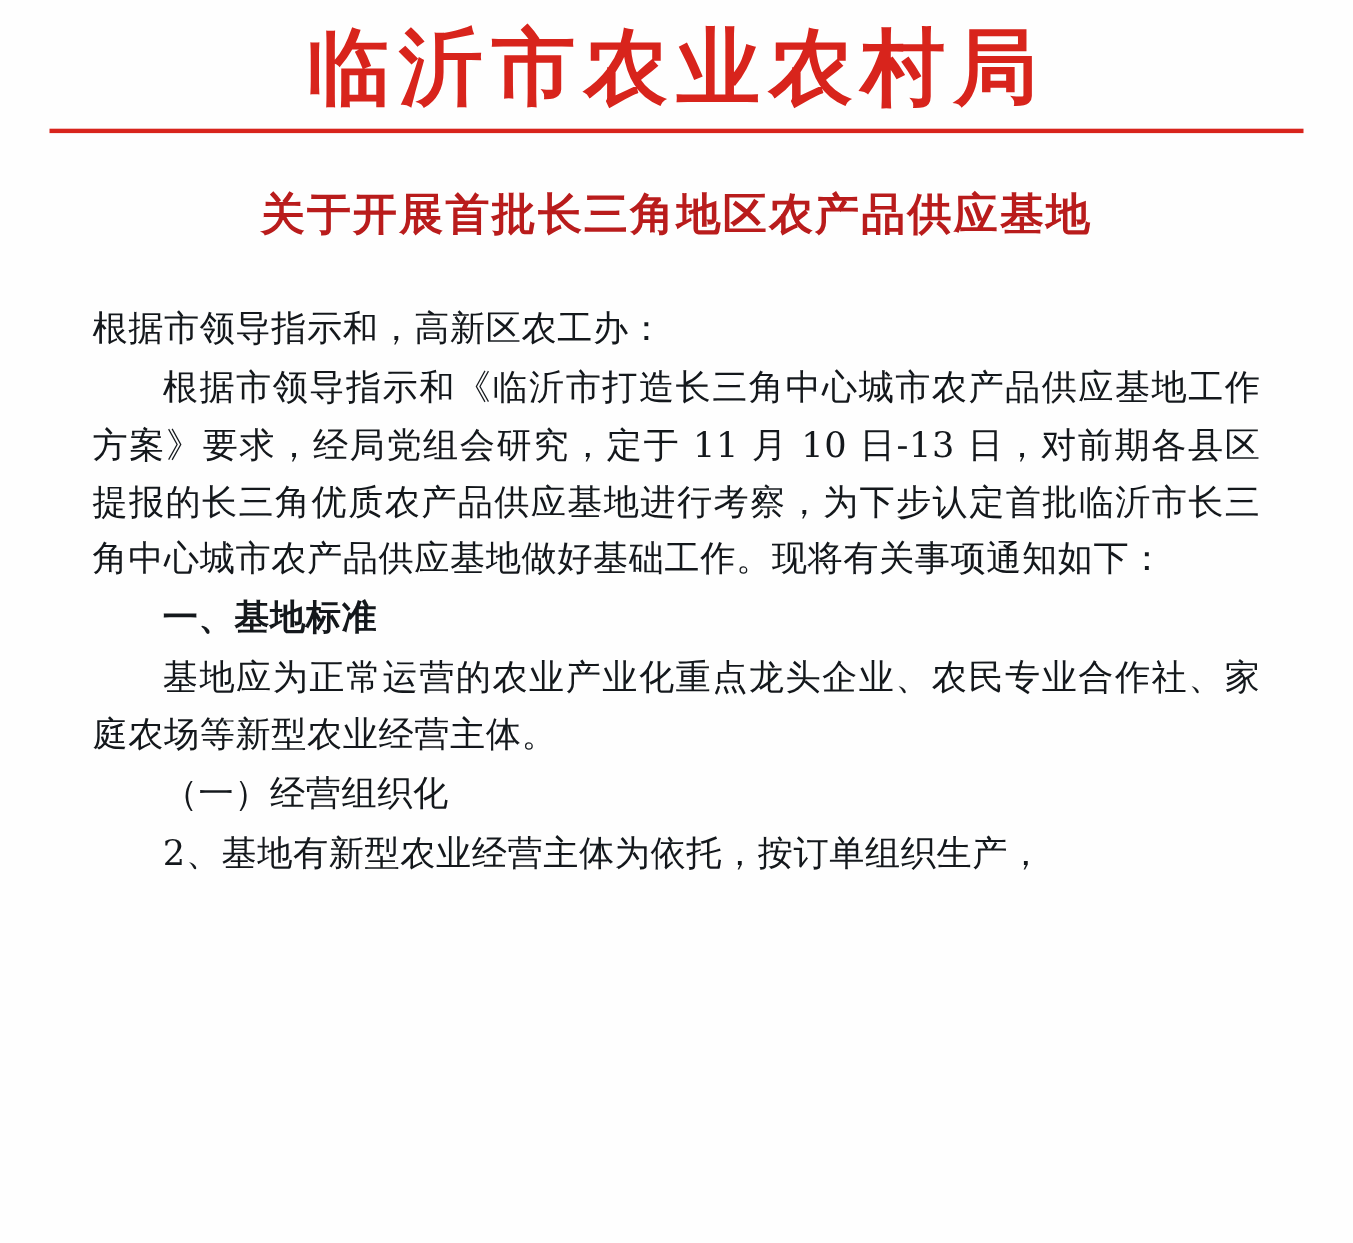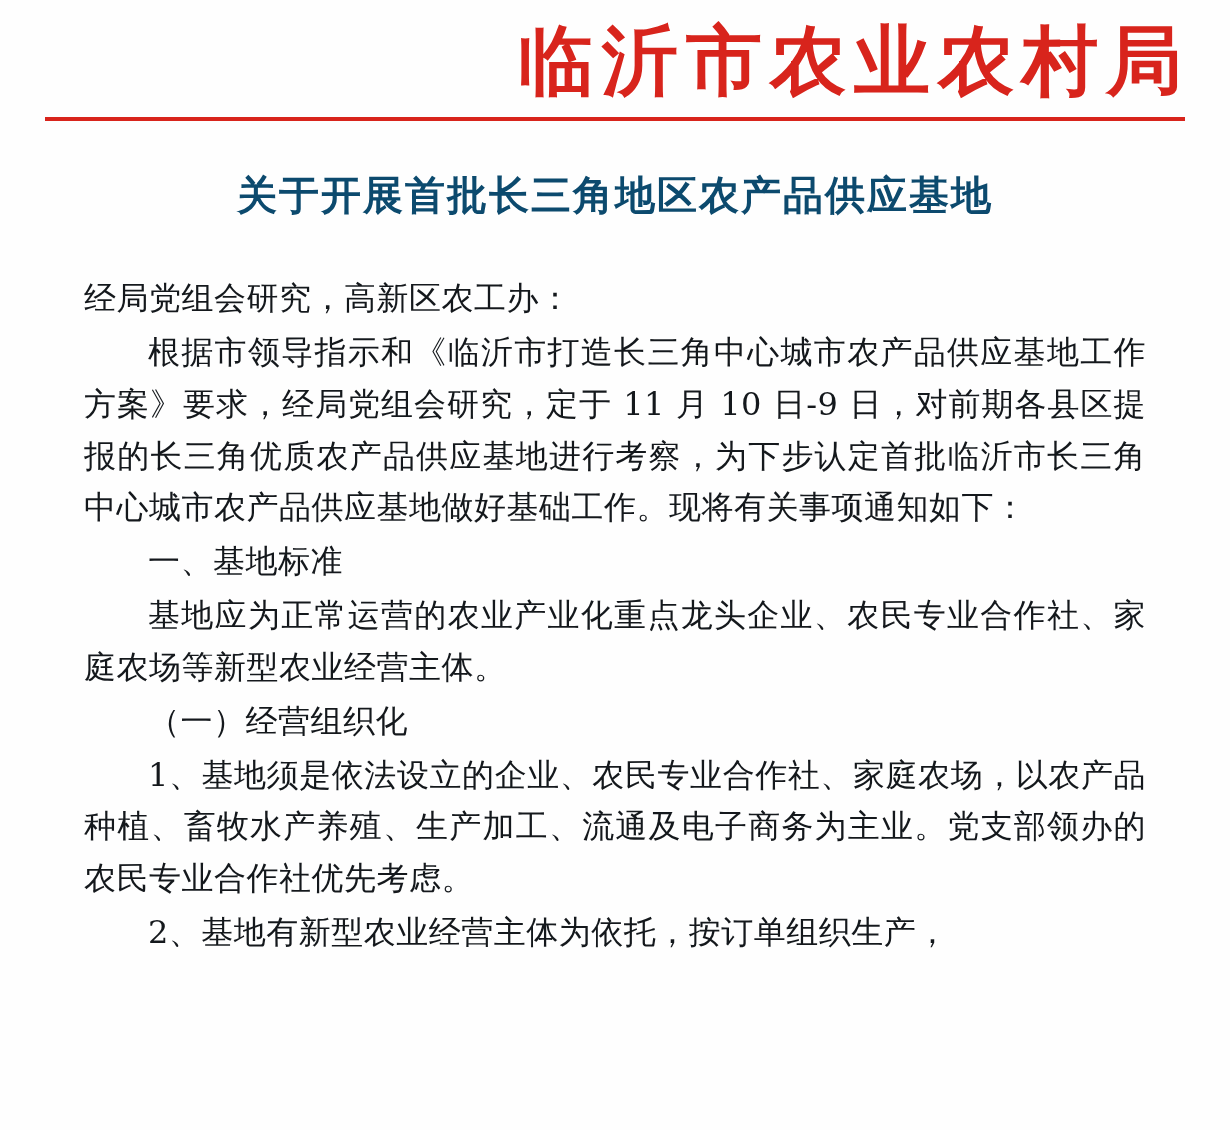--- a/index.html
+++ b/index.html
@@ -19,21 +19,21 @@
     position: relative;
     width: 1230px;
     height: 1130px;
     background: #fefefe;
     box-sizing: border-box;
   }
 
   
   .masthead {
     padding-top: 18px;
-    text-align: right;
+    text-align: center;
   }
   .masthead-title {
     font-family: "DejaVu Serif", "Liberation Serif", serif;
     font-weight: bold;
     color: #d8241c;
     font-size: 76px;
     line-height: 1.12;
     letter-spacing: 8px;
     margin: 0;
     padding: 0 40px;
@@ -47,21 +47,21 @@
   }
 
   
   .doc-title {
     margin: 44px 128px 0 128px;
     text-align: center;
     font-weight: bold;
     font-size: 40px;
     line-height: 1.5;
     letter-spacing: 2px;
-    color: #0c4a6e;
+    color: #b91c1c;
   }
   .doc-title .line {
     display: block;
     white-space: nowrap;
   }
   .doc-title .line2 {
     letter-spacing: 2px;
   }
 
   
@@ -75,21 +75,21 @@
   .para {
     margin: 0 0 2px 0;
     text-align: justify;
     text-justify: inter-ideograph;
   }
   .para.indent {
     text-indent: 2em;
   }
   .para.heading {
     text-indent: 2em;
-    font-weight: normal;
+    font-weight: bold;
   }
   .salutation {
     text-indent: 0;
   }
 </style>
 </head>
 <body>
 
 <div class="page">
 
@@ -97,29 +97,28 @@
     <div class="masthead-title">临沂市农业农村局</div>
     <div class="masthead-rule"></div>
   </div>
 
   <div class="doc-title">
     <span class="line line1">关于开展首批长三角地区农产品供应基地</span>
   </div>
 
   <div class="body-area">
 
-    <p class="para salutation">经局党组会研究，高新区农工办：</p>
+    <p class="para salutation">根据市领导指示和，高新区农工办：</p>
 
-    <p class="para indent">根据市领导指示和《临沂市打造长三角中心城市农产品供应基地工作方案》要求，经局党组会研究，定于 11 月 10 日-9 日，对前期各县区提报的长三角优质农产品供应基地进行考察，为下步认定首批临沂市长三角中心城市农产品供应基地做好基础工作。现将有关事项通知如下：</p>
+    <p class="para indent">根据市领导指示和《临沂市打造长三角中心城市农产品供应基地工作方案》要求，经局党组会研究，定于 11 月 10 日-13 日，对前期各县区提报的长三角优质农产品供应基地进行考察，为下步认定首批临沂市长三角中心城市农产品供应基地做好基础工作。现将有关事项通知如下：</p>
 
     <p class="para heading">一、基地标准</p>
 
 
     <p class="para indent">基地应为正常运营的农业产业化重点龙头企业、农民专业合作社、家庭农场等新型农业经营主体。</p>
 
     <p class="para indent">（一）经营组织化</p>
 
-    <p class="para indent">1、基地须是依法设立的企业、农民专业合作社、家庭农场，以农产品种植、畜牧水产养殖、生产加工、流通及电子商务为主业。党支部领办的农民专业合作社优先考虑。</p>
 
     <p class="para indent">2、基地有新型农业经营主体为依托，按订单组织生产，</p>
 
   </div>
 </div>
 
 </body></html>

